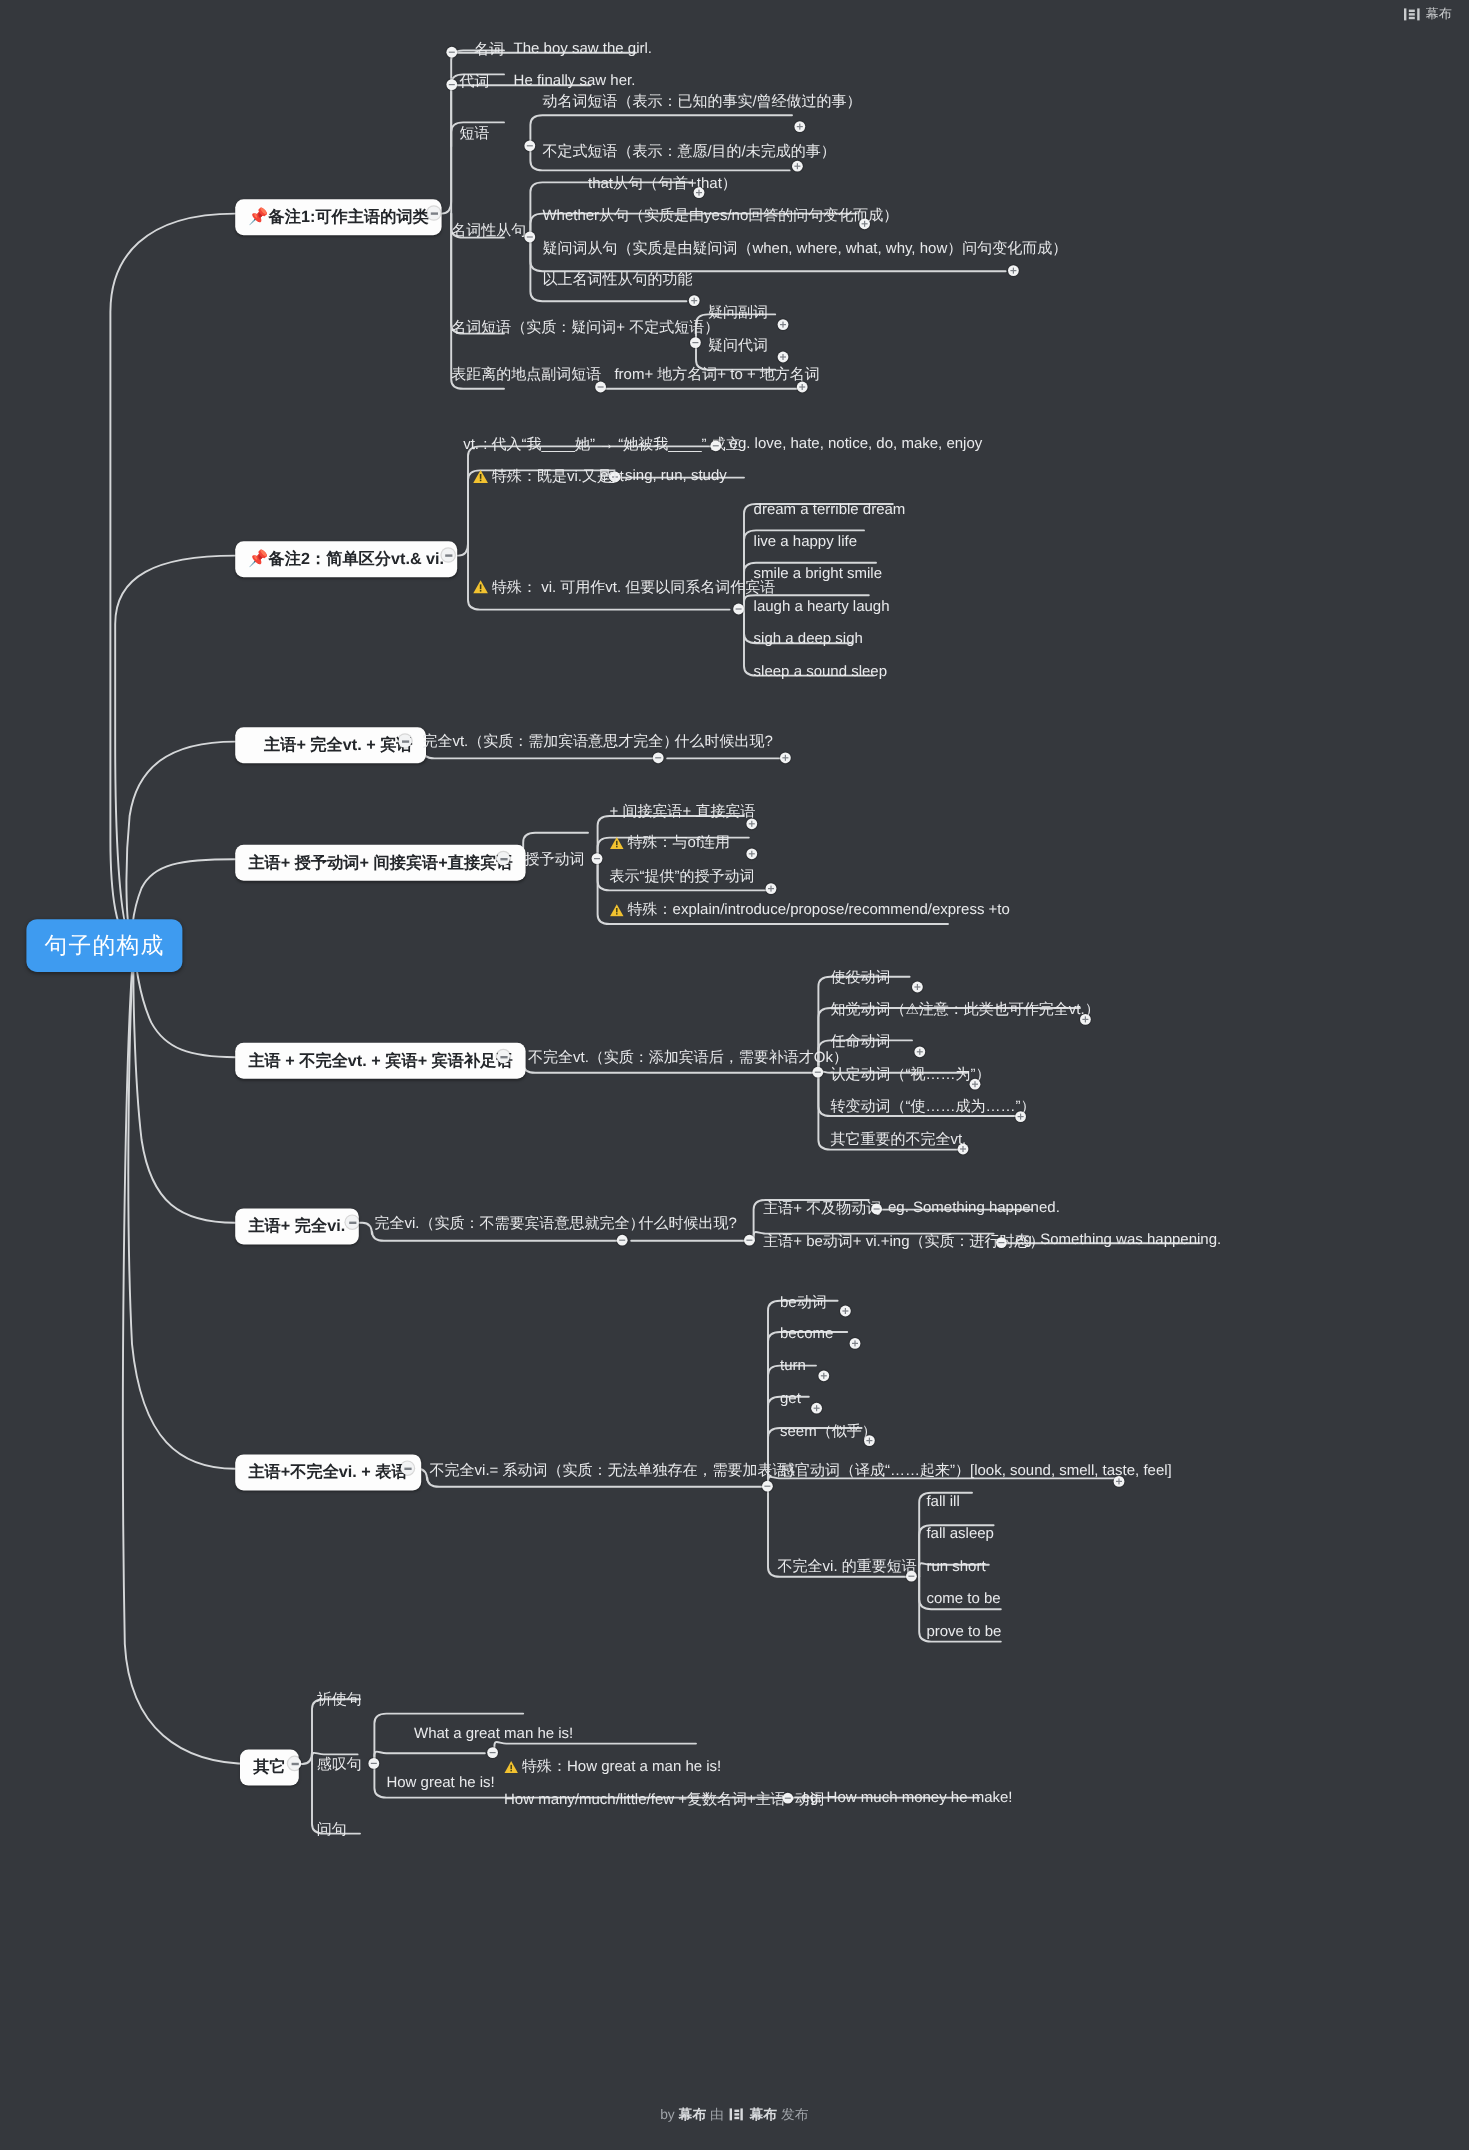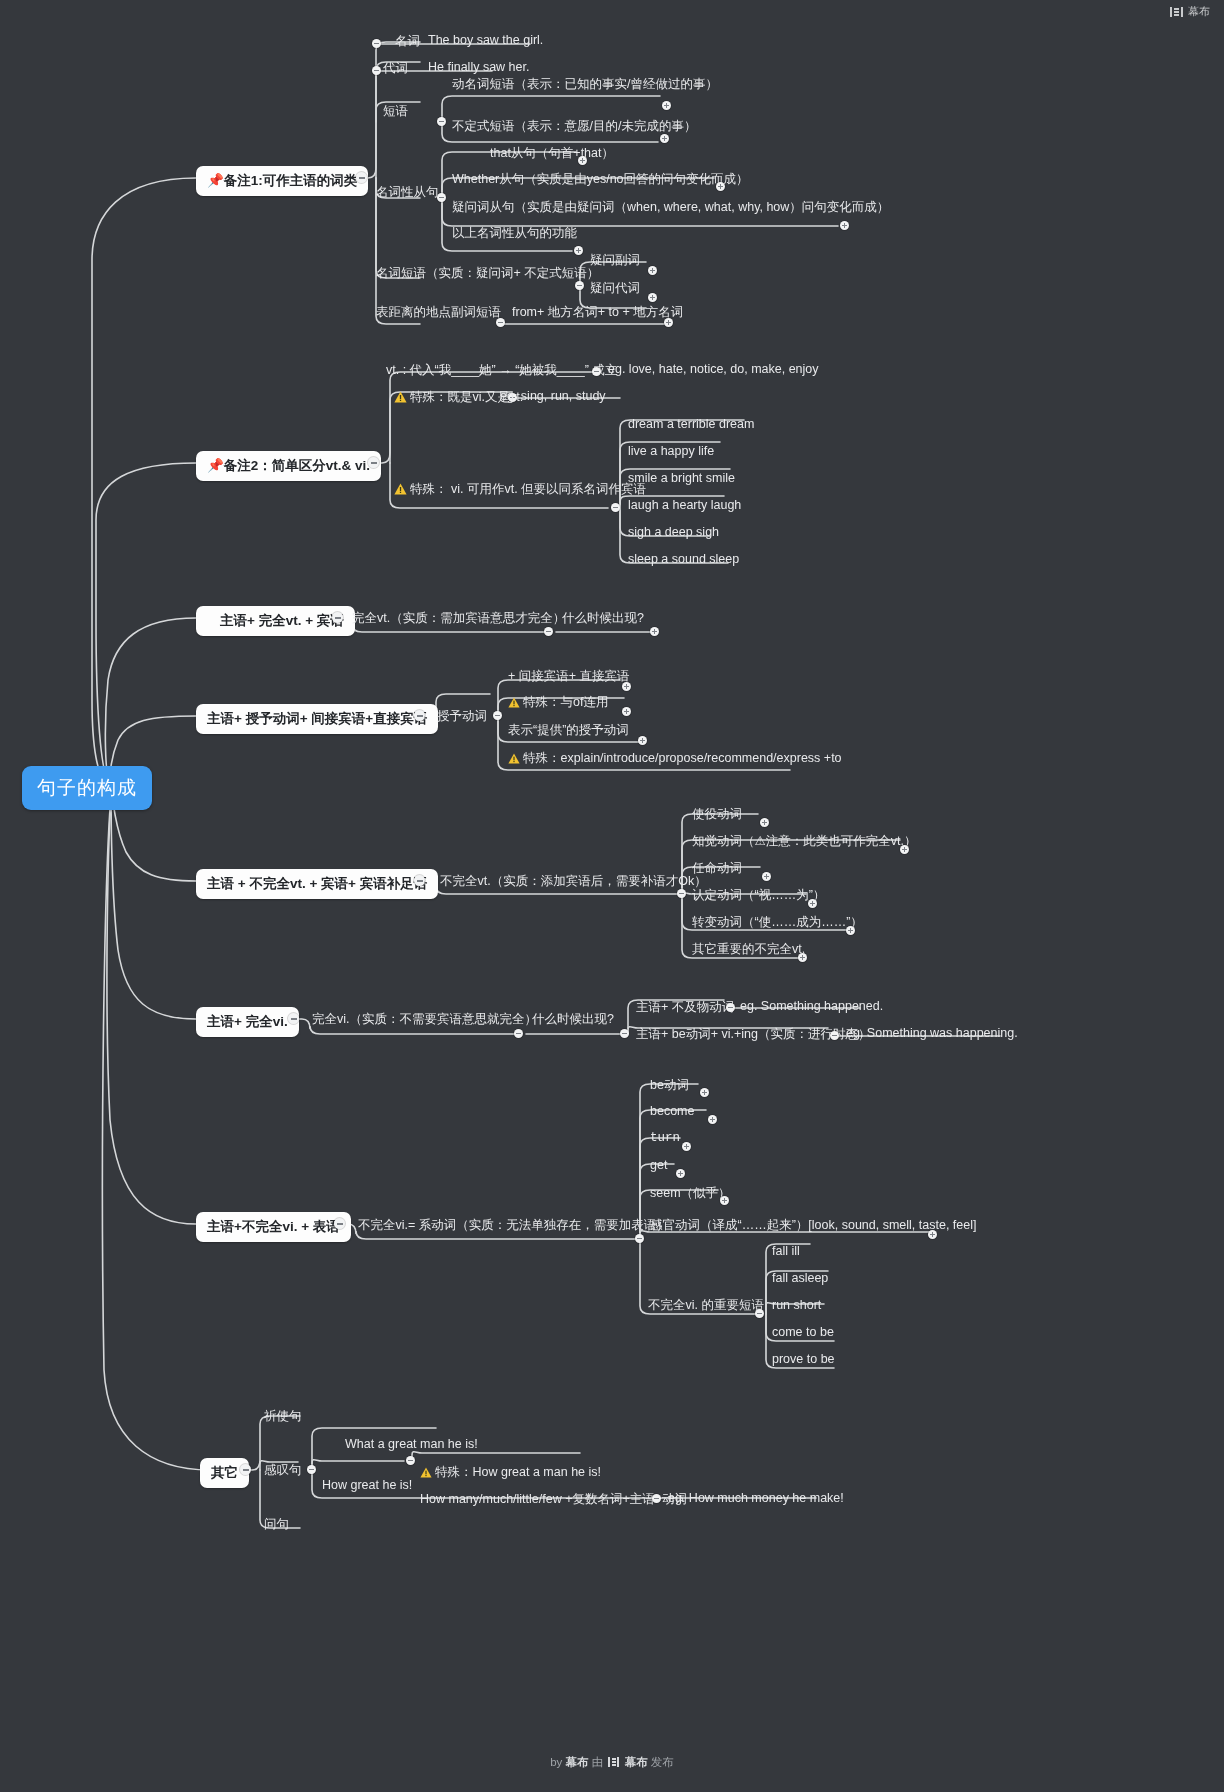--- a/index.html
+++ b/index.html
@@ -327,21 +327,21 @@
 
   <div class="node card" style="left:196px;top:1212px;">主语+不完全vi. + 表语</div>
   <div class="dot" style="left:334px;top:1218px;"></div>
   <div class="node plain" style="left:358px;top:1217px;">不完全vi.= 系动词（实质：无法单独存在，需要加表语）</div>
   <div class="dot sm" style="left:635px;top:1234px;"></div>
 
   <div class="node plain" style="left:650px;top:1077px;">be动词</div>
   <div class="dot sm plus" style="left:700px;top:1088px;"></div>
   <div class="node plain" style="left:650px;top:1104px;">become</div>
   <div class="dot sm plus" style="left:708px;top:1115px;"></div>
-  <div class="node plain" style="left:650px;top:1131px;font-family:Liberation Mono, monospace;">turn</div>
+  <div class="node plain" style="left:650px;top:1131px;">turn</div>
   <div class="dot sm plus" style="left:682px;top:1142px;"></div>
   <div class="node plain" style="left:650px;top:1158px;">get</div>
   <div class="dot sm plus" style="left:676px;top:1169px;"></div>
   <div class="node plain" style="left:650px;top:1185px;">seem（似乎）</div>
   <div class="dot sm plus" style="left:720px;top:1196px;"></div>
   <div class="node plain" style="left:650px;top:1217px;">感官动词（译成“……起来”）[look, sound, smell, taste, feel]</div>
   <div class="dot sm plus" style="left:928px;top:1230px;"></div>
 
   <div class="node plain" style="left:648px;top:1297px;">不完全vi. 的重要短语</div>
   <div class="dot sm" style="left:755px;top:1309px;"></div>

